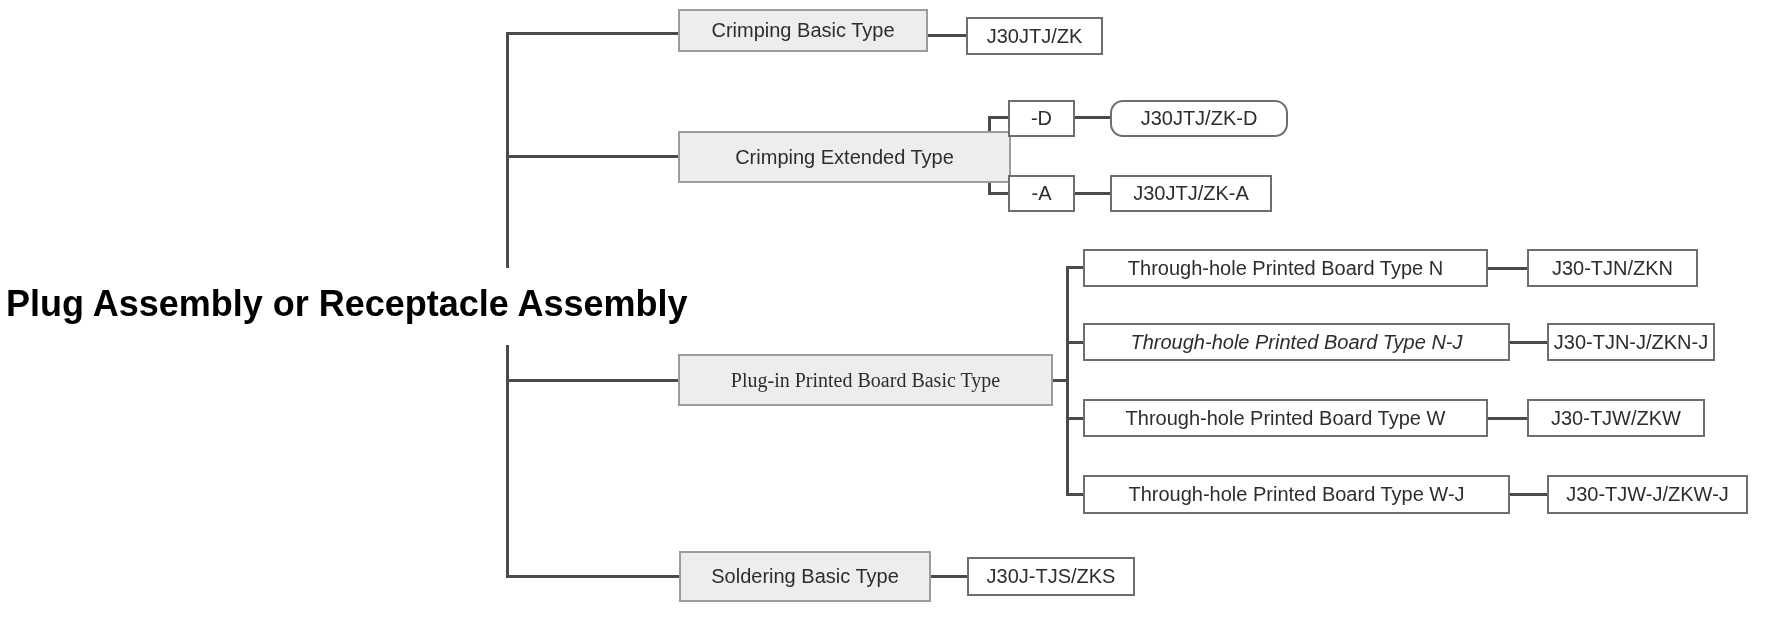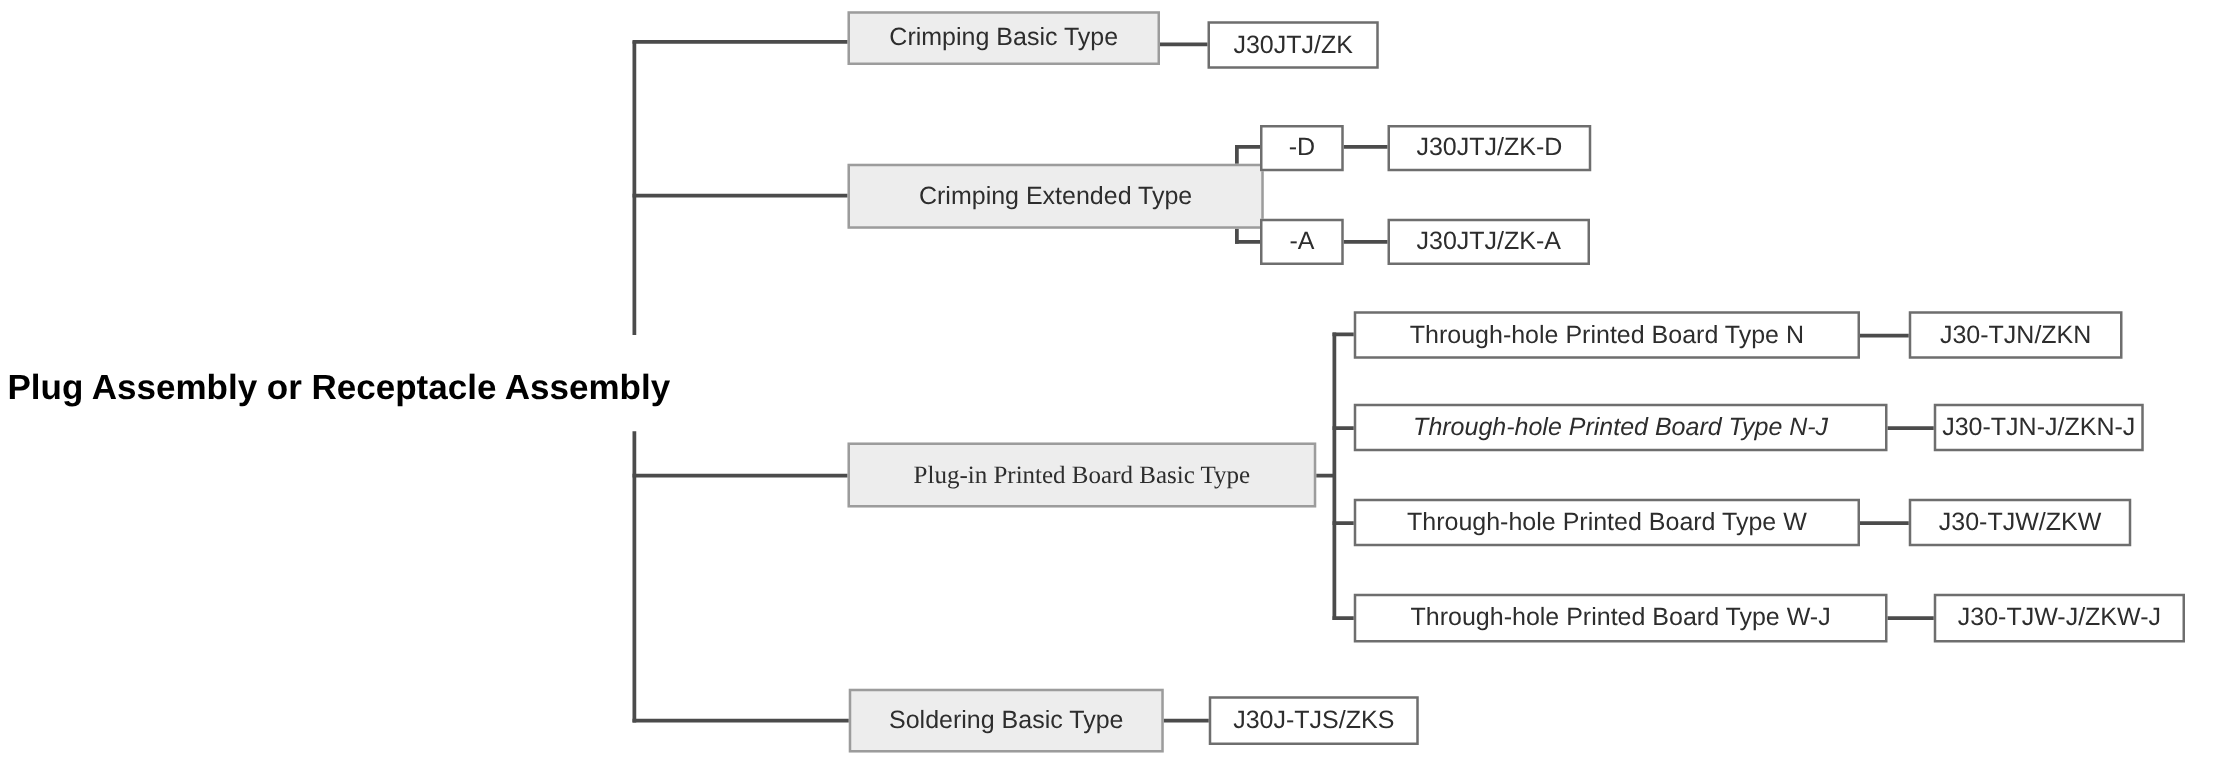--- a/index.html
+++ b/index.html
@@ -11,22 +11,22 @@
     position: relative;
     width: 1770px;
     height: 624px;
     background: #ffffff;
     overflow: hidden;
     font-family: "Liberation Sans", "DejaVu Sans", sans-serif;
   }
   .root-label {
     position: absolute;
     left: 6px;
-    top: 294px;
-    font-size: 28px;
+    top: 283px;
+    font-size: 36px;
     font-weight: 700;
     color: var(--root-text, #000000);
     white-space: nowrap;
     letter-spacing: 0px;
   }
   .node {
     position: absolute;
     box-sizing: border-box;
     display: flex;
     align-items: center;
@@ -75,21 +75,21 @@
       <div class="edge" style="left: 1066px; top: 493px; width: 19px; height: 3px;"></div>
       <div class="edge" style="left: 1508px; top: 493px; width: 41px; height: 3px;"></div>
       <div class="edge" style="left: 506px; top: 575px; width: 175px; height: 3px;"></div>
       <div class="edge" style="left: 929px; top: 575px; width: 40px; height: 3px;"></div>
     </div>
   <div id="nodes-layer">
       <div class="node category" style="left: 678px; top: 9px; width: 250px; height: 43px;">Crimping Basic Type</div>
       <div class="node part" style="left: 966px; top: 17px; width: 137px; height: 38px;">J30JTJ/ZK</div>
       <div class="node category" style="left: 678px; top: 131px; width: 333px; height: 52px;">Crimping Extended Type</div>
       <div class="node part" style="left: 1008px; top: 100px; width: 67px; height: 37px;">-D</div>
-      <div class="node part" style="left: 1110px; top: 100px; width: 163px; height: 37px;">J30JTJ/ZK-D</div>
+      <div class="node part" style="left: 1110px; top: 100px; width: 178px; height: 37px; border-radius: 13px;">J30JTJ/ZK-D</div>
       <div class="node part" style="left: 1008px; top: 175px; width: 67px; height: 37px;">-A</div>
       <div class="node part" style="left: 1110px; top: 175px; width: 162px; height: 37px;">J30JTJ/ZK-A</div>
       <div class="node category" style="left: 678px; top: 354px; width: 375px; height: 52px; font-family: Liberation Serif, serif;">Plug-in Printed Board Basic Type</div>
       <div class="node part" style="left: 1083px; top: 249px; width: 405px; height: 38px;">Through-hole Printed Board Type N</div>
       <div class="node part" style="left: 1527px; top: 249px; width: 171px; height: 38px;">J30-TJN/ZKN</div>
       <div class="node part" style="left: 1083px; top: 323px; width: 427px; height: 38px; font-style: italic;">Through-hole Printed Board Type N-J</div>
       <div class="node part" style="left: 1547px; top: 323px; width: 168px; height: 38px;">J30-TJN-J/ZKN-J</div>
       <div class="node part" style="left: 1083px; top: 399px; width: 405px; height: 38px;">Through-hole Printed Board Type W</div>
       <div class="node part" style="left: 1527px; top: 399px; width: 178px; height: 38px;">J30-TJW/ZKW</div>
       <div class="node part" style="left: 1083px; top: 475px; width: 427px; height: 39px;">Through-hole Printed Board Type W-J</div>

